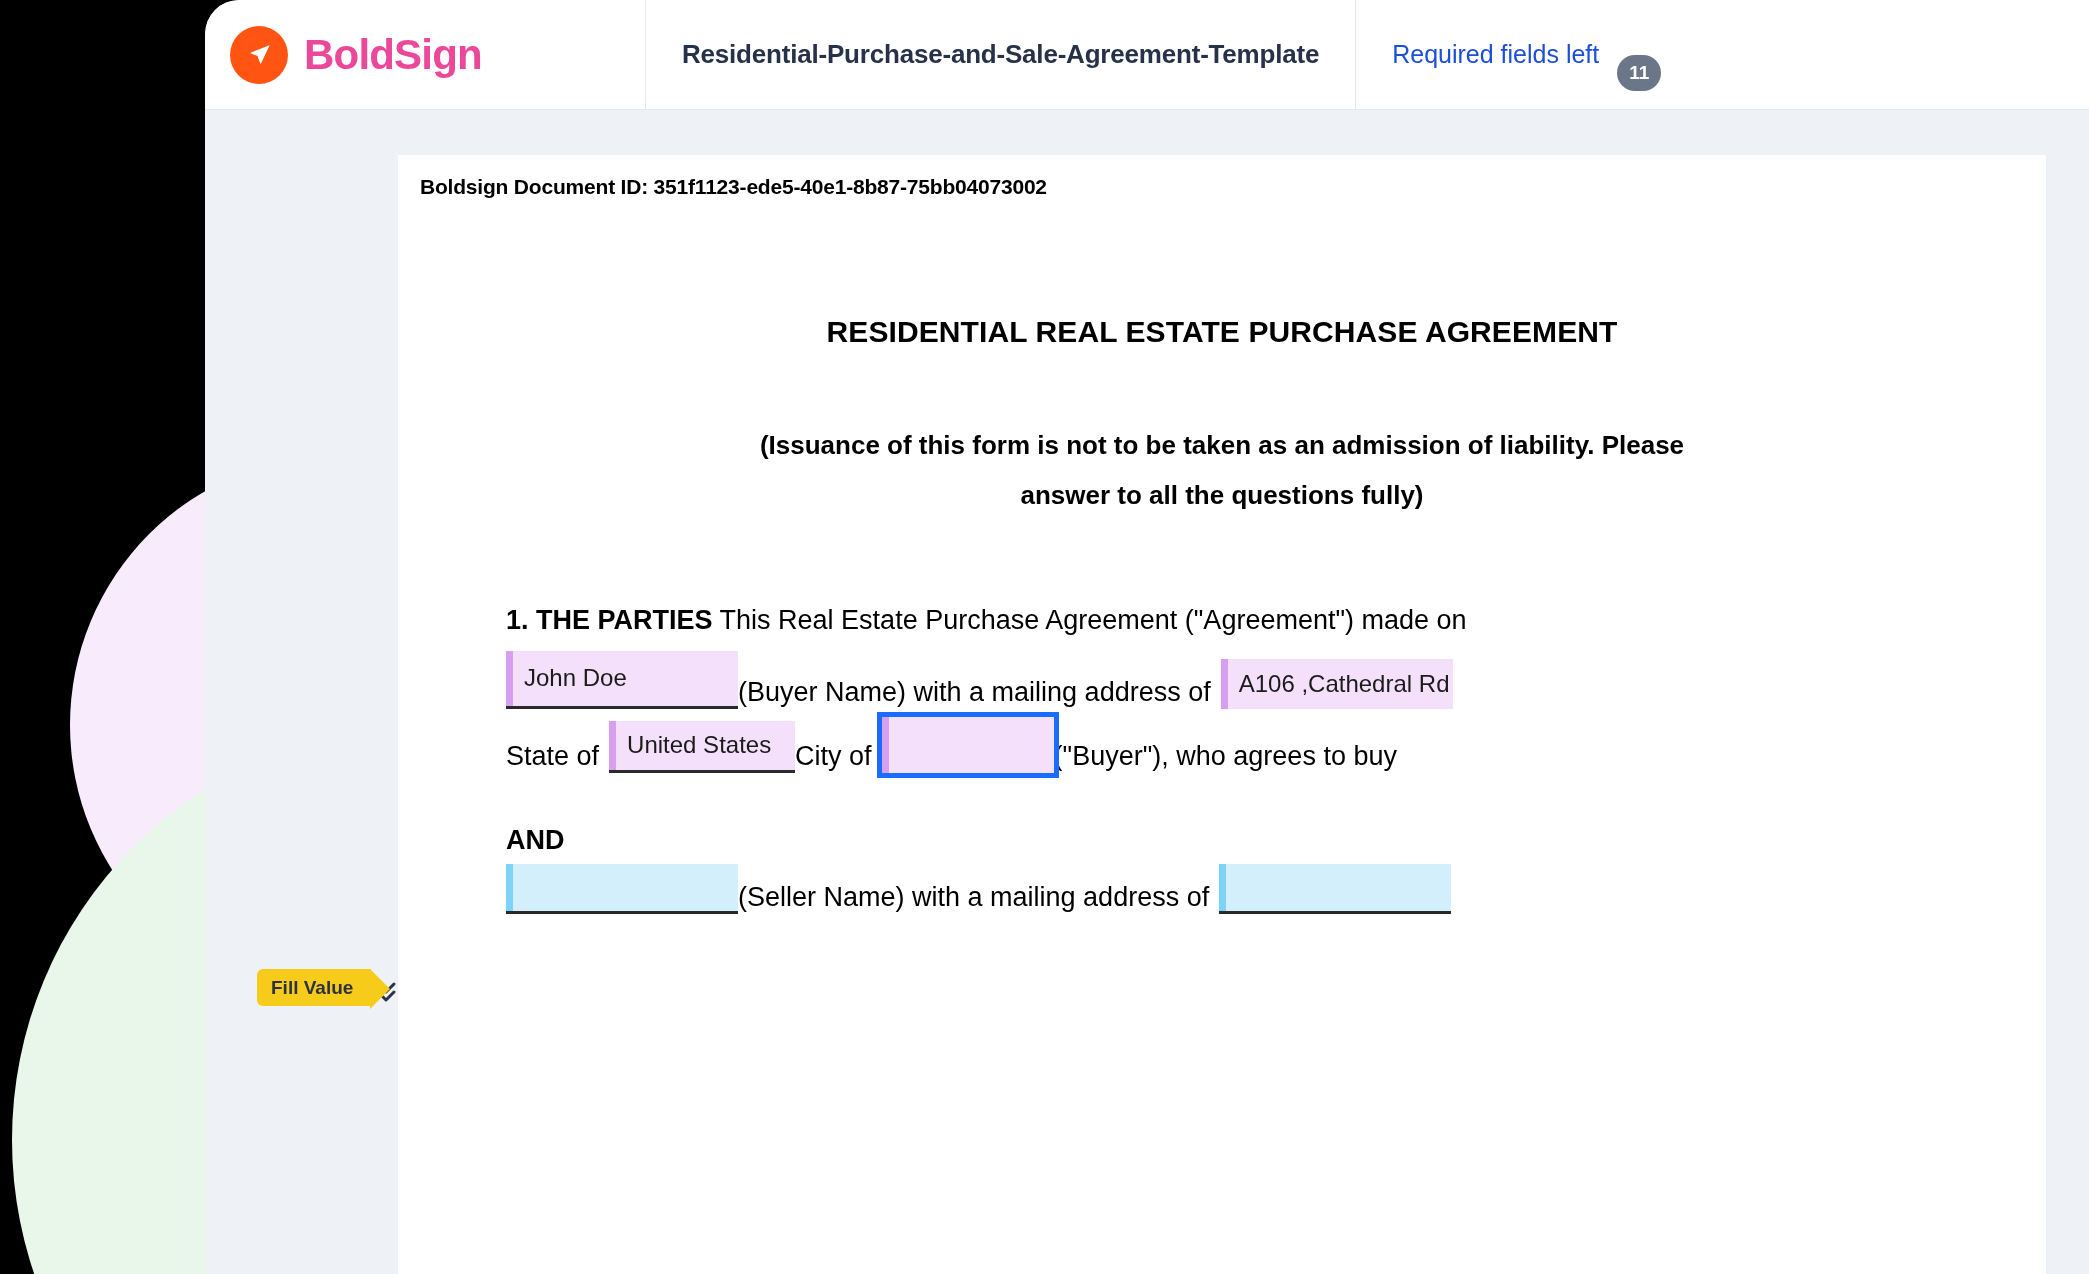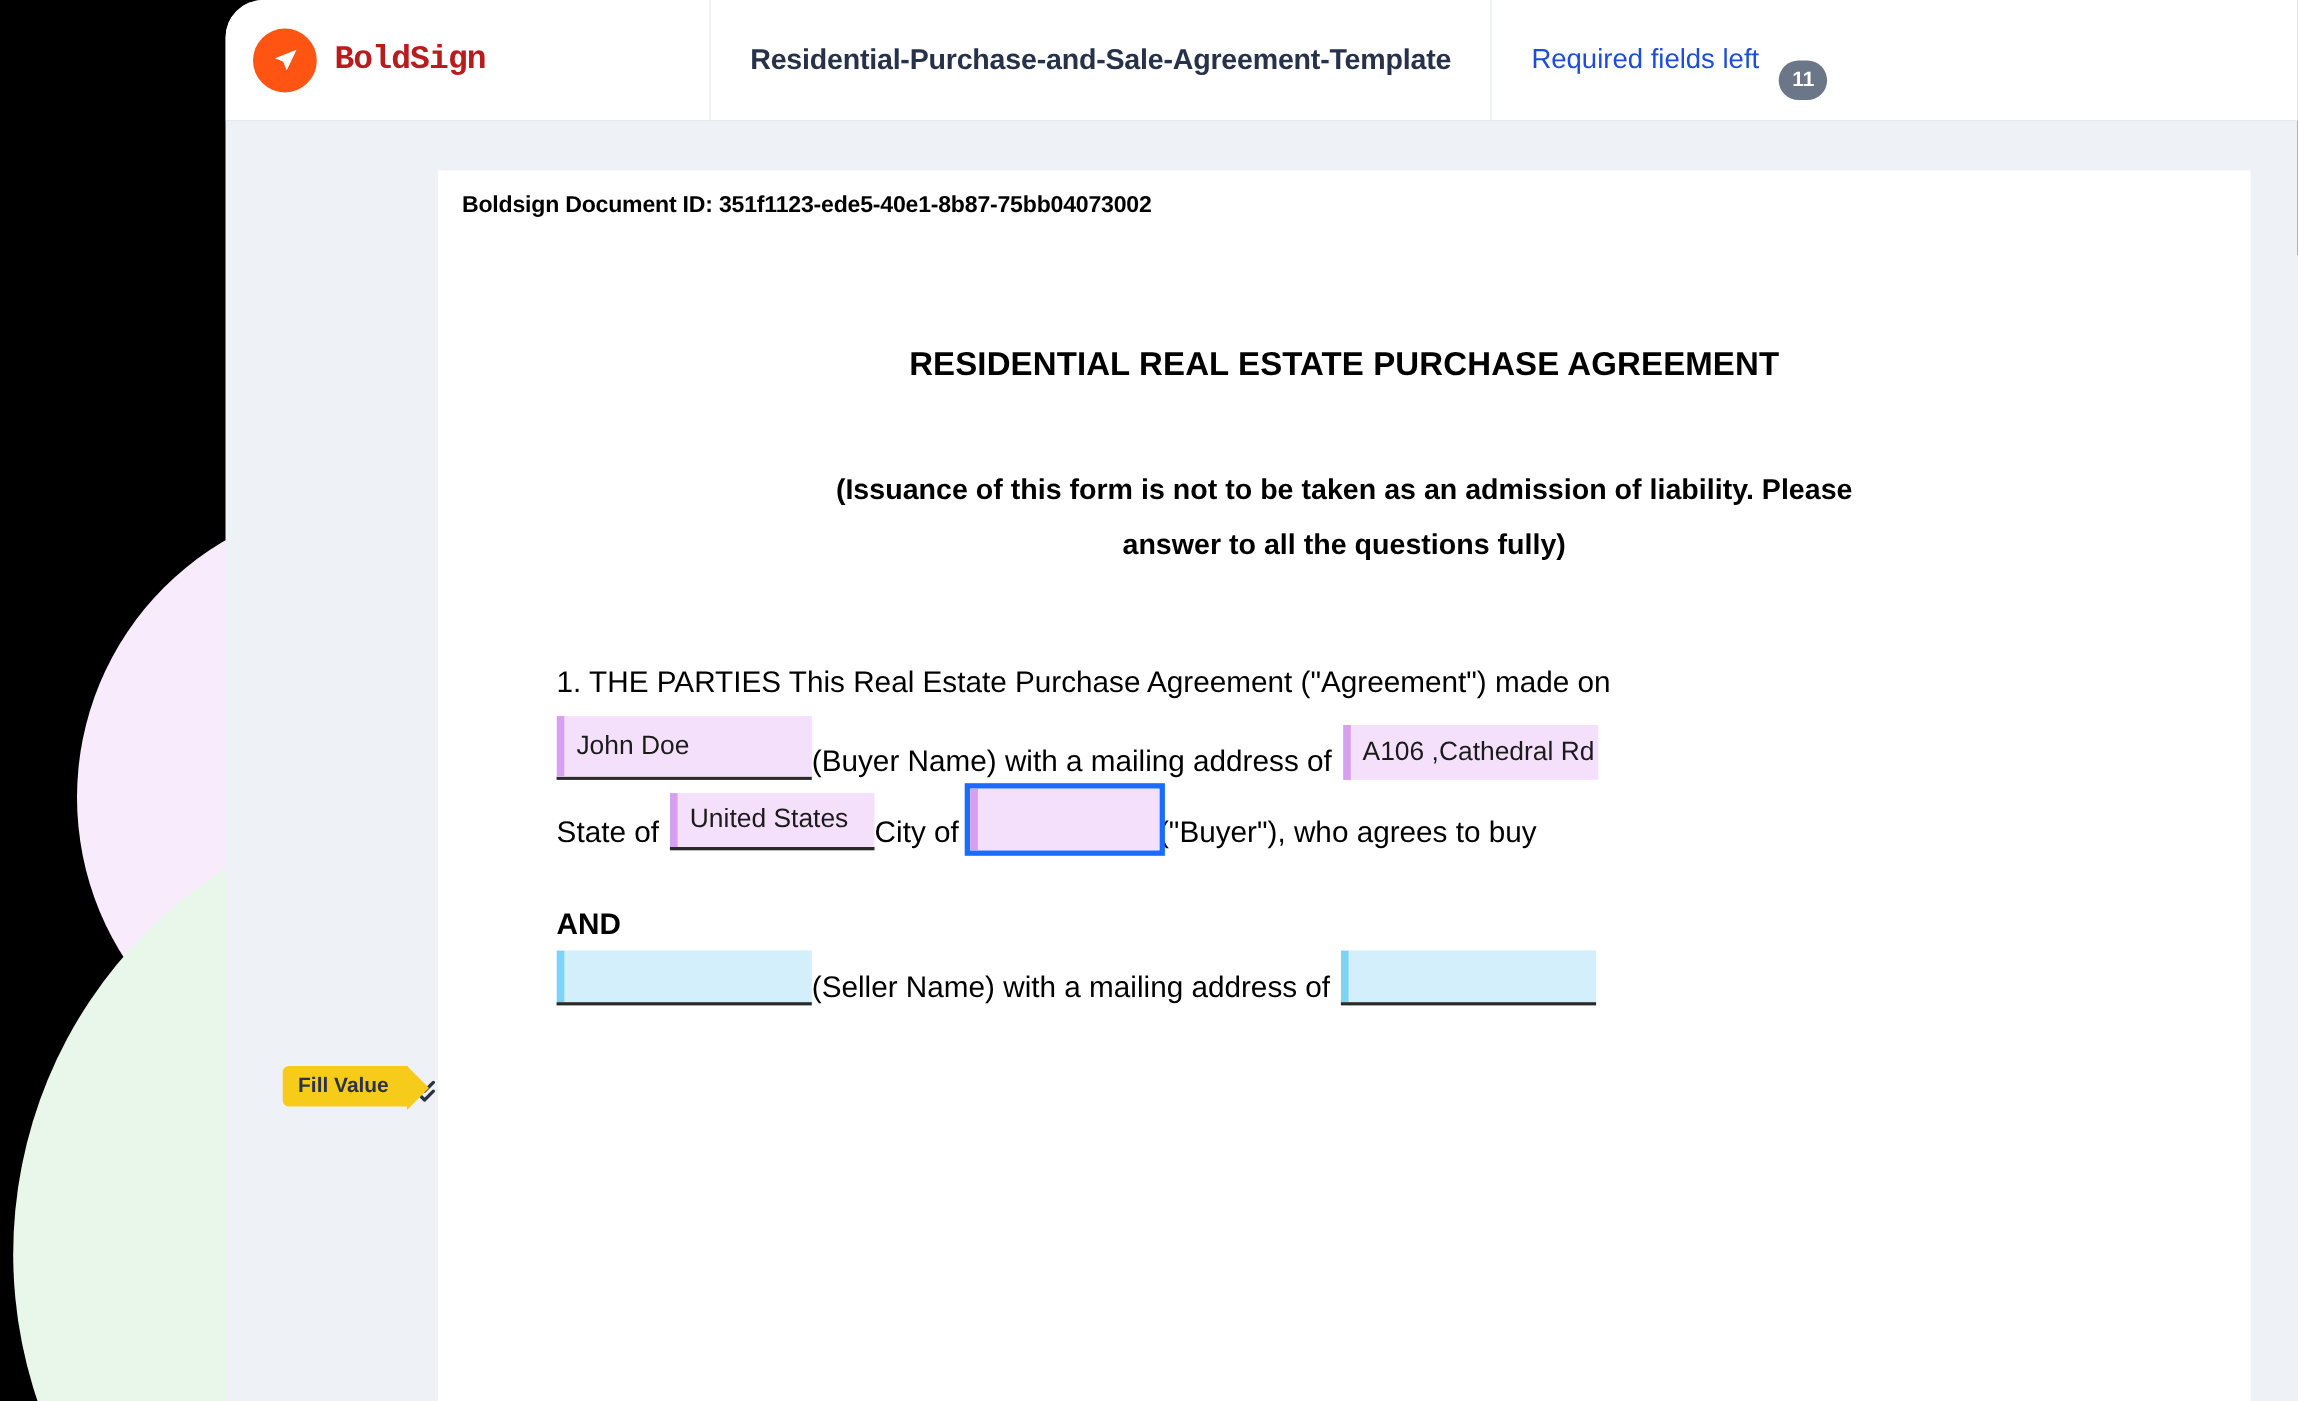--- a/index.html
+++ b/index.html
@@ -70,26 +70,25 @@
   .brand-mark {
     width: 58px; height: 58px;
     border-radius: 50%;
     background: #FF5412;
     display: flex;
     align-items: center;
     justify-content: center;
     flex: none;
   }
   .brand-name {
-    font-size: 30px;
-    font-weight: bold;
-    color: #b91c1c;
+    font-size: 42px;
+    font-weight: bold;
+    color: #ec4899;
     letter-spacing: -0.8px;
     white-space: nowrap;
-    font-family: Liberation Mono, monospace;
   }
 
   .header-divider {
     width: 1px;
     height: 110px;
     background: #E3E8EF;
     flex: none;
   }
 
   .doc-title {
@@ -207,21 +206,21 @@
   }
 
   .clause {
     font-size: 27px;
     color: #000000;
     line-height: 1.62;
     margin-top: 78px;
     padding-left: 48px;
   }
   .clause-num {
-    font-weight: normal;
+    font-weight: bold;
   }
   .para-row {
     display: flex;
     align-items: flex-end;
     flex-wrap: nowrap;
     margin-top: 8px;
     padding-left: 48px;
     font-size: 27px;
     color: #000000;
   }

